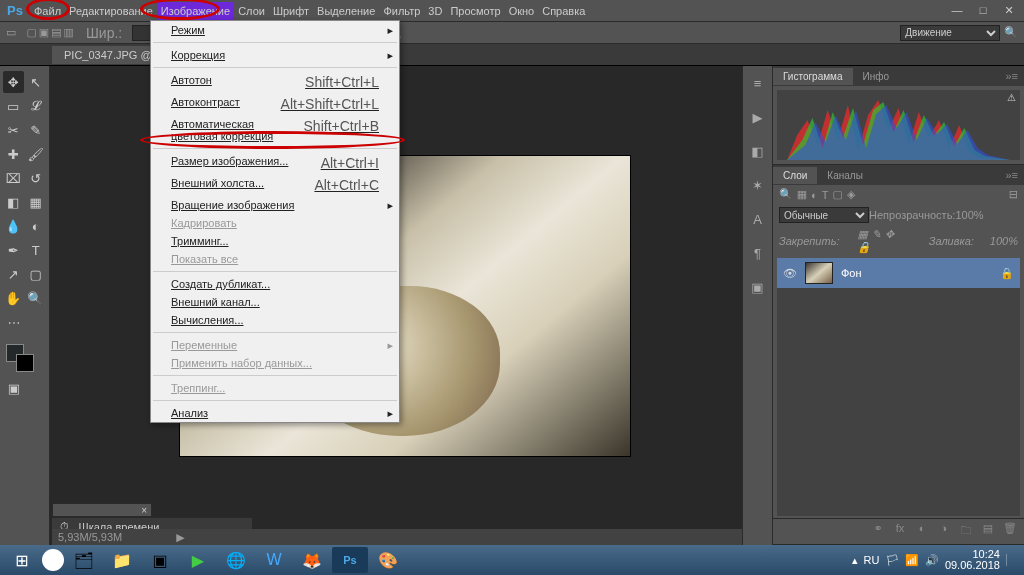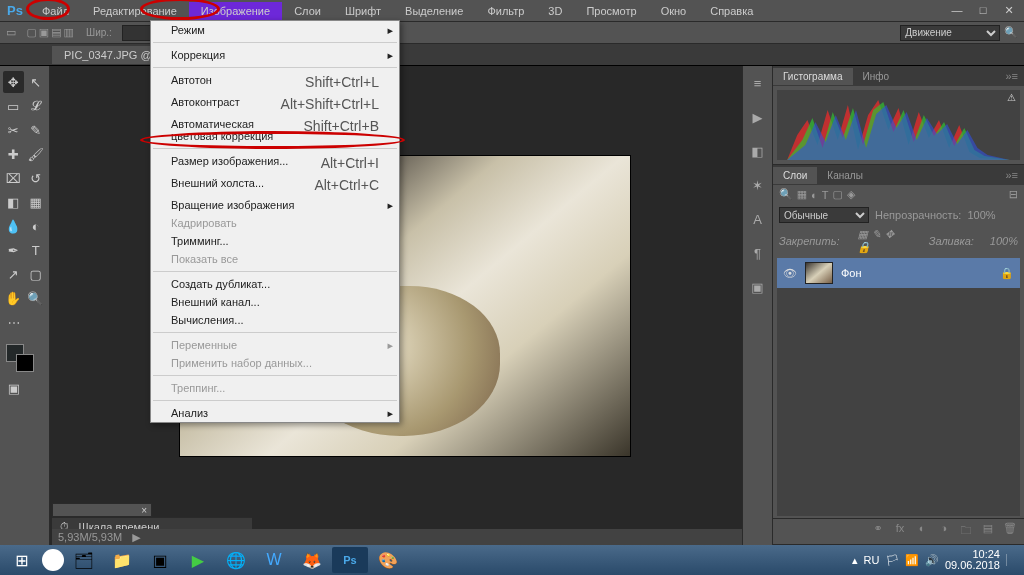--- a/index.html
+++ b/index.html
@@ -1,28 +1,28 @@
 <!DOCTYPE html>
 <html><head>
 <meta charset="utf-8">
 <style>
 * { margin: 0; padding: 0; box-sizing: border-box; font-family: "Segoe UI", Tahoma, sans-serif; font-size: 11px; user-select: none; }
 body { background: #535353; width: 1024px; height: 575px; overflow: hidden; position: relative; }
 
 
 .menubar { background: #535353; height: 22px; display: flex; align-items: center; color: #ddd; border-bottom: 1px solid #2a2a2a; }
 .ps-logo { width: 30px; height: 22px; display: flex; align-items: center; justify-content: center; font-weight: bold; color: #4aa8e8; font-size: 13px; }
-.menu-item { padding: 3px 12px; cursor: default; color: #ccc; }
+.menu-item { padding: 3px 4px; cursor: default; color: #ccc; }
 .menu-item.active { background: #6d28d9; }
 .winctl { margin-left: auto; display: flex; gap: 8px; padding-right: 6px; color: #ccc; }
 .winctl span { width: 18px; text-align: center; }
 
 
 .optbar { background: #535353; height: 22px; border-bottom: 1px solid #2a2a2a; display: flex; align-items: center; padding: 0 6px; gap: 10px; color: #999; }
-.optbar .field-label { font-size: 10px; }
+.optbar .field-label { font-size: 14px; }
 .optbar input { background: #333; border: 1px solid #222; color: #ccc; width: 50px; height: 16px; font-size: 10px; padding: 0 3px; }
 .optbar .rightsel { margin-left: auto; display: flex; align-items: center; gap: 4px; }
 .optbar select { background: #3a3a3a; border: 1px solid #222; color: #ccc; font-size: 10px; height: 16px; width: 100px;}
 
 
 .doctabs { background: #3a3a3a; height: 22px; display: flex; align-items: center; border-bottom: 1px solid #000; padding-left: 52px; }
 .doctab { background: #535353; color: #ccc; padding: 3px 12px; font-size: 10px; border-right: 1px solid #222; }
 
 
 .main { display: flex; height: calc(100% - 66px - 30px); }
@@ -44,46 +44,46 @@
 .panels { width: 252px; background: #535353; border-left: 1px solid #2a2a2a; display: flex; flex-direction: column; }
 .panel { border-bottom: 1px solid #2a2a2a; }
 .panel-tabs { display: flex; background: #3a3a3a; height: 20px; align-items: center; }
 .panel-tab { padding: 3px 10px; color: #999; font-size: 10px; }
 .panel-tab.active { background: #535353; color: #ddd; }
 .panel-tabs .collapse { margin-left: auto; padding: 0 6px; color: #888; }
 .histogram { height: 70px; background: #424242; position: relative; margin: 4px; }
 .histogram svg { width: 100%; height: 100%; }
 .hist-warn { position: absolute; right: 4px; top: 2px; color: #ccc; font-size: 10px; }
 
-.layer-opts { display: flex; align-items: center; padding: 3px 6px; gap: 6px; color: #999; font-size: 10px; }
+.layer-opts { display: flex; align-items: center; padding: 3px 6px; color: #999; font-size: 10px; }
 .layer-opts select, .layer-opts input { background: #3a3a3a; border: 1px solid #222; color: #ccc; font-size: 10px; height: 16px; }
 .layer-lock-row { display: flex; align-items: center; padding: 2px 6px; gap: 16px; color: #999; font-size: 10px; font-style: italic; }
 .layer-lock-row .icons span { margin: 0 2px; }
 .layers-list { flex: 1; background: #424242; margin: 2px 4px; min-height: 200px; }
 .layer-row { display: flex; align-items: center; padding: 4px 6px; background: #5a7aa8; color: #fff; gap: 8px; }
 .layer-row .eye { color: #ddd; }
 .layer-row .thumb { width: 28px; height: 22px; background: linear-gradient(140deg,#3a3530,#d8d0b8,#786048); border: 1px solid #222; }
 .layer-row .lock { margin-left: auto; color: #ddd; }
 
 
 .dropdown { position: absolute; top: 20px; left: 150px; width: 250px; background: #f0f0f0; border: 1px solid #888; box-shadow: 2px 2px 6px rgba(0,0,0,.4); z-index: 100; }
-.dd-item { display: flex; padding: 3px 20px 3px 20px; color: #222; font-size: 11px; position: relative; }
+.dd-item { display: flex; padding: 3px 20px 3px 20px; color: #222; font-size: 11px; position: relative; text-decoration: underline; }
 .dd-item.disabled { color: #999; }
 .dd-item .shortcut { margin-left: auto; color: #555; font-size: 14px; }
 .dd-item .sub-arrow { position: absolute; right: 6px; }
 .dd-sep { height: 1px; background: #ccc; margin: 3px 2px; }
 
 
 .hl { position: absolute; border: 3px solid #c00; border-radius: 50%; pointer-events: none; z-index: 200; }
 
 
 .timeline-bar { position: absolute; bottom: 30px; left: 52px; height: 42px; display:flex; flex-direction:column; }
 .timeline-close { background:#535353; color:#ccc; width:100px; height:14px; font-size:10px; display:flex; align-items:center; justify-content:flex-end; padding-right:4px; border:1px solid #2a2a2a;}
 .timeline { background: #3a3a3a; color: #ccc; height: 18px; display: flex; align-items: center; font-size: 10px; padding: 0 8px; gap: 10px; border-top:1px solid #2a2a2a; width: 200px;}
-.statusbar { position:absolute; bottom:30px; left:52px; right:282px; height:16px; background:#424242; color:#999; font-size:10px; display:flex; align-items:center; padding:0 6px;}
+.statusbar { position:absolute; bottom:30px; left:52px; right:282px; height:16px; background:#424242; color:#999; font-size:10px; display:flex; align-items:center; padding:0 6px;gap:44px;}
 .statusbar .play { margin-left: 10px; }
 
 
 .taskbar { position: absolute; bottom: 0; left: 0; right: 0; height: 30px; background: linear-gradient(#4a6a8a, #2a4a6a); display: flex; align-items: center; padding: 0 4px; gap: 2px; }
 .taskbar .tbicon { width: 36px; height: 26px; display: flex; align-items: center; justify-content: center; border-radius: 2px; font-size: 16px;}
 .taskbar .tray { margin-left: auto; display: flex; align-items: center; gap: 6px; color: #fff; font-size: 10px; padding-right: 4px;}
 .taskbar .clock { text-align: right; line-height: 11px; }
 
 
 .panel-footer { display:flex; justify-content:flex-end; gap:6px; padding:3px 6px; color:#888; font-size:11px; border-top:1px solid #2a2a2a;}

